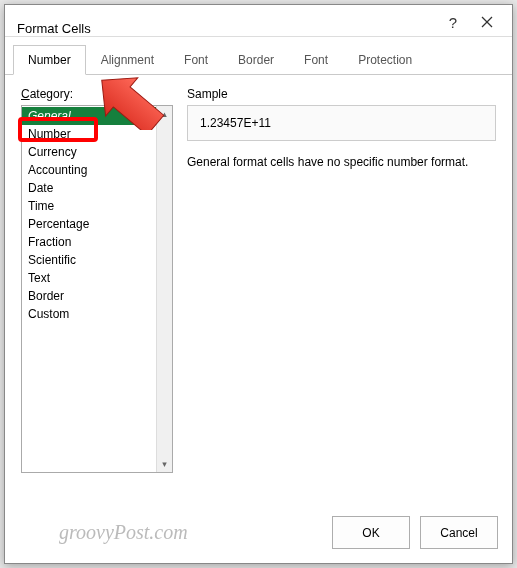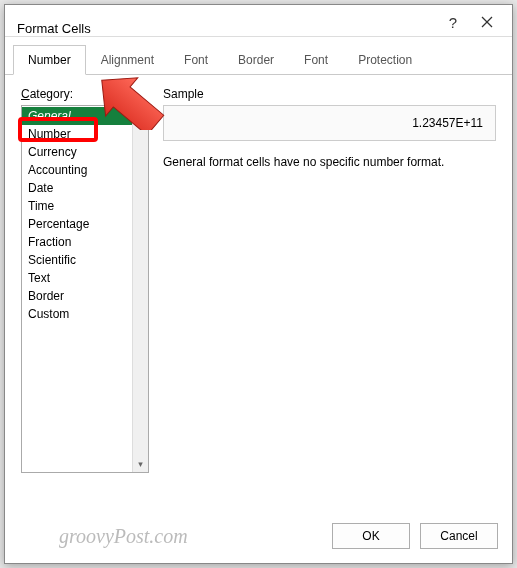--- a/index.html
+++ b/index.html
@@ -69,21 +69,21 @@
       background: #fff;
       color: #000;
     }
     .body {
       padding: 12px 16px 12px 16px;
       display: flex;
       gap: 14px;
       height: calc(100% - 32px - 40px - 50px - 26px);
     }
     .left-col {
-      width: 128px;
+      width: 152px;
       display: flex;
       flex-direction: column;
     }
     .cat-label {
       color: #000;
       margin-bottom: 4px;
     }
     .cat-label .underline { text-decoration: underline; }
     .listbox-wrap {
       position: relative;
@@ -134,21 +134,20 @@
       color: #000;
       margin-bottom: 4px;
       margin-top: 0;
     }
     .sample-box {
       border: 1px solid #ccc;
       background: #fafafa;
       padding: 10px 12px;
       color: #000;
       margin-bottom: 14px;
-      text-align: right;
     }
     .desc {
       color: #000;
     }
     .footer {
       position: absolute;
       bottom: 0;
       left: 0;
       right: 0;
       display: flex;
@@ -159,21 +158,21 @@
     .watermark {
       flex: 1;
       font-family: Georgia, serif;
       font-size: 20px;
       color: #bbb;
       font-style: italic;
       padding-left: 40px;
     }
     .footer-btn {
       min-width: 78px;
-      height: 26px;
+      height: 33px;
       border: 1px solid #adadad;
       background: #fdfdfd;
       display: flex;
       align-items: center;
       justify-content: center;
       color: #000;
       cursor: pointer;
     }
     
     .highlight-box {

